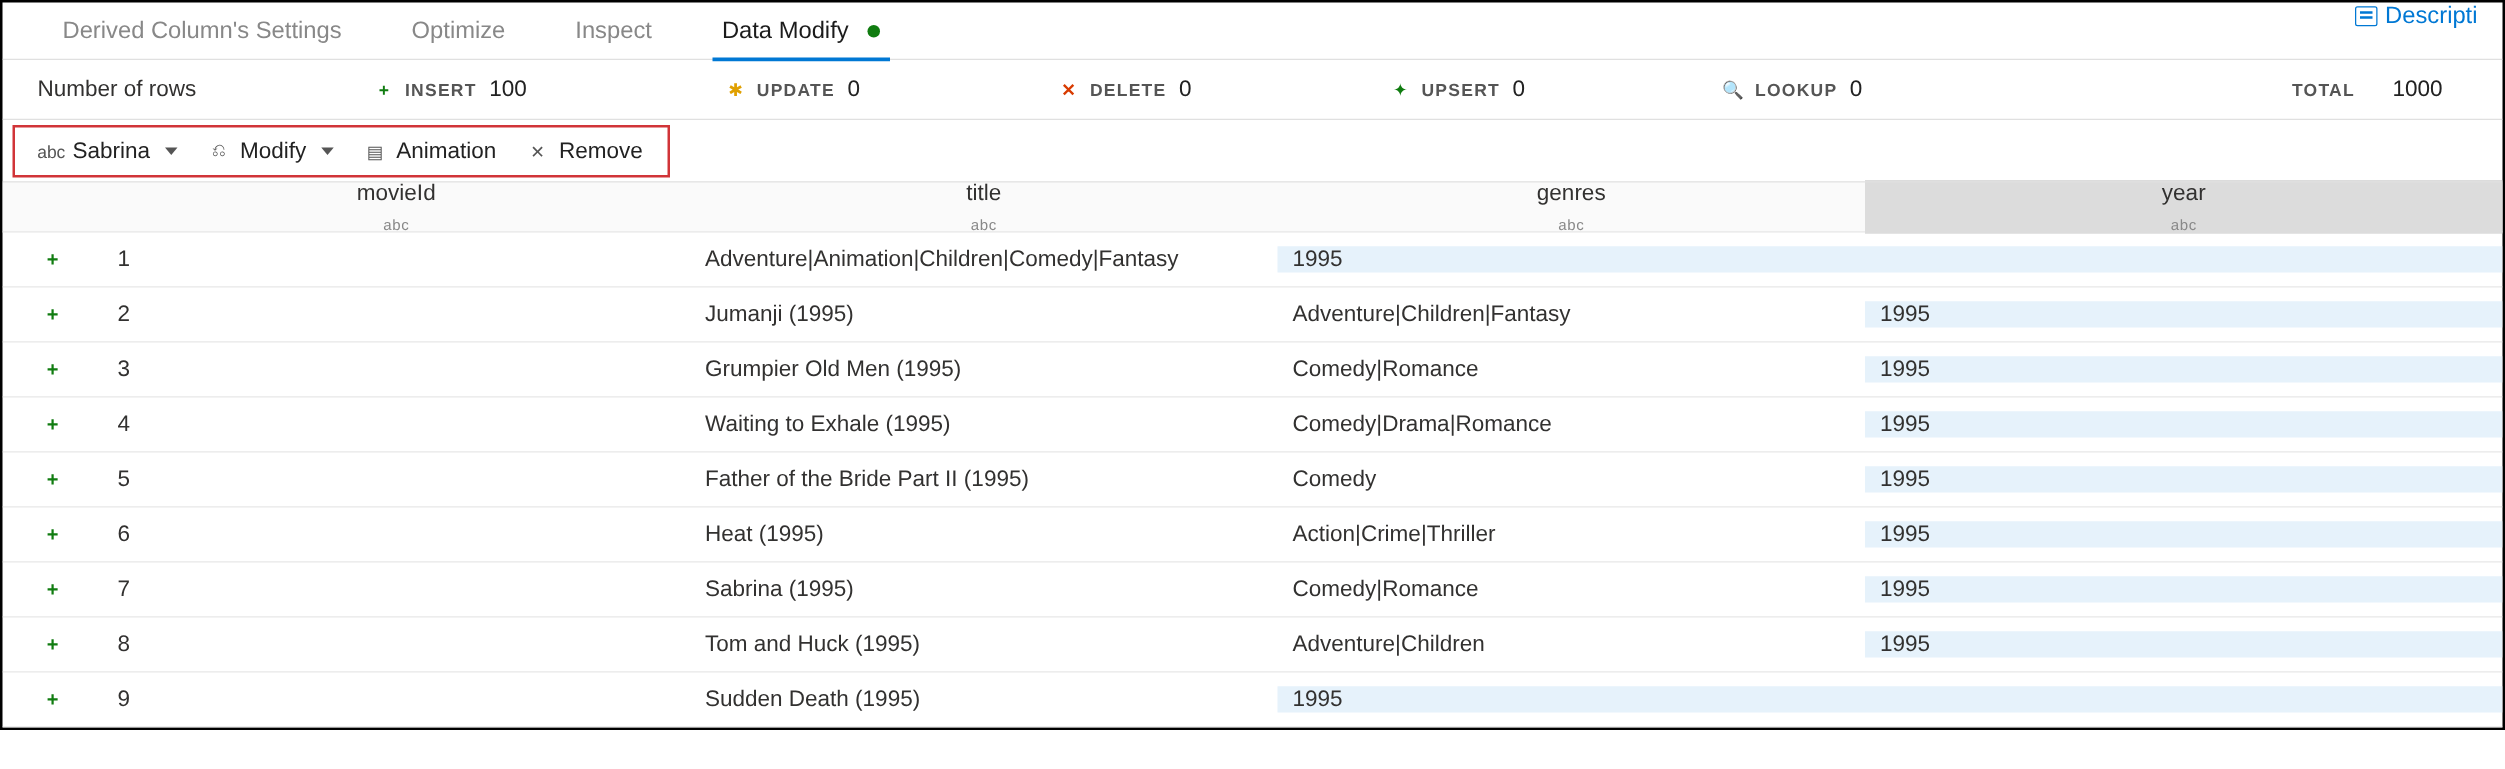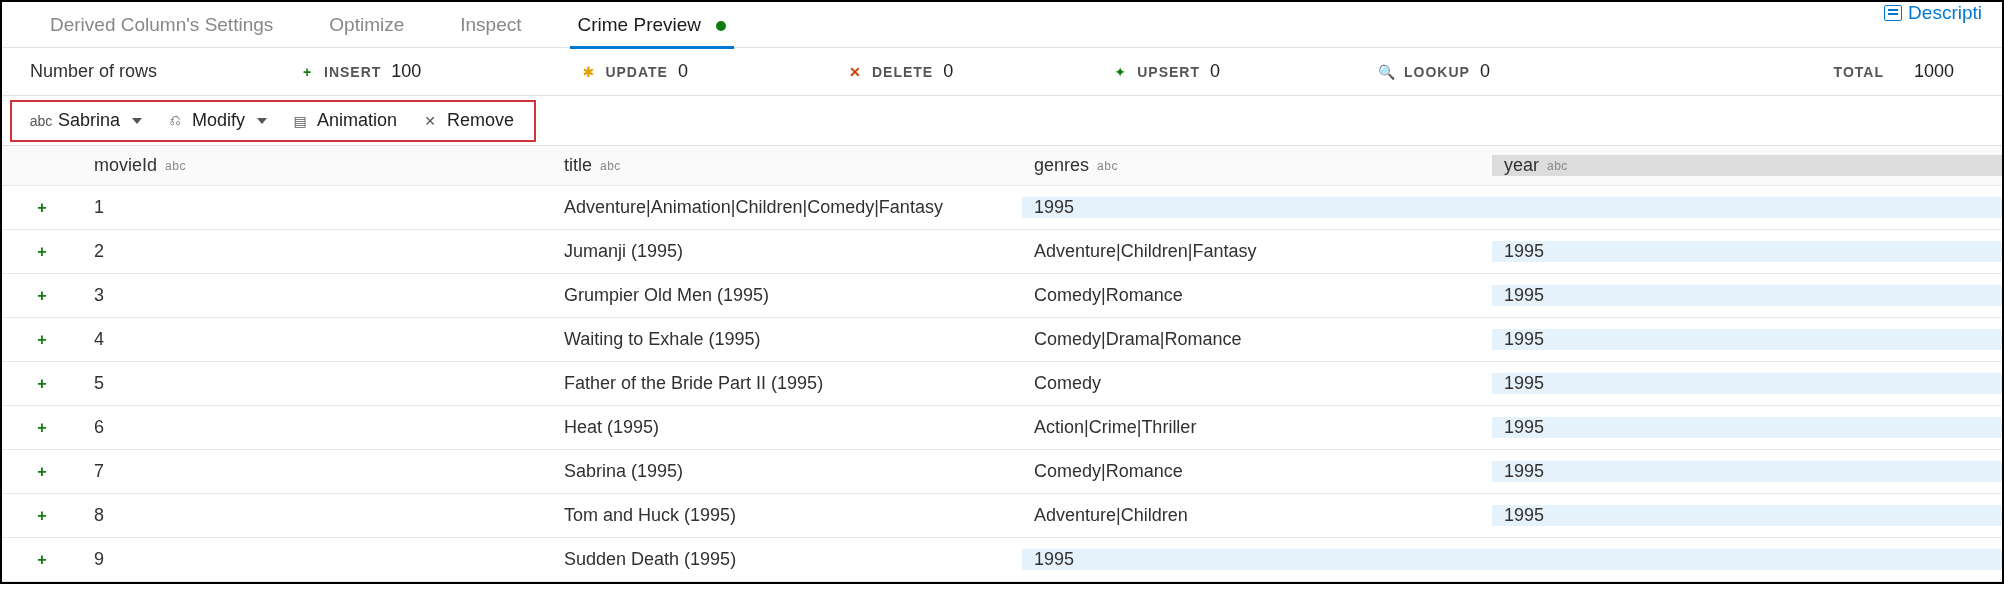--- a/index.html
+++ b/index.html
@@ -183,20 +183,21 @@
   .col-title { width: 470px; }
   .col-genres { width: 470px; }
   .col-year { flex: 1; background: #e6f2fb; }
   .thead .col-year { background: #dcdcdc; }
   .th {
     font-weight: 400;
     color: #323130;
     display: flex;
     align-items: center;
     gap: 8px;
+    flex-direction: column;
   }
   .sort-caret {
     display: inline-block;
     width: 0; height: 0;
     position: relative;
   }
   .sort-caret::before {
     content: "";
     position: absolute;
     left: -5px; top: -9px;
@@ -224,21 +225,21 @@
   }
 </style>
 </head>
 <body>
 
 <div class="tabs">
   <div class="tab">Derived Column's Settings</div>
   <div class="tab">Optimize</div>
   <div class="tab">Inspect</div>
   <div class="tab active">
-    <span>Crime Preview</span>
+    <span>Data Modify</span>
     <span class="status-dot"></span>
   </div>
   <div class="desc-link">
     <span class="desc-icon"></span>
     <span>Descripti</span>
   </div>
 </div>
 
 <div class="stats">
   <div class="label">Number of rows</div>

